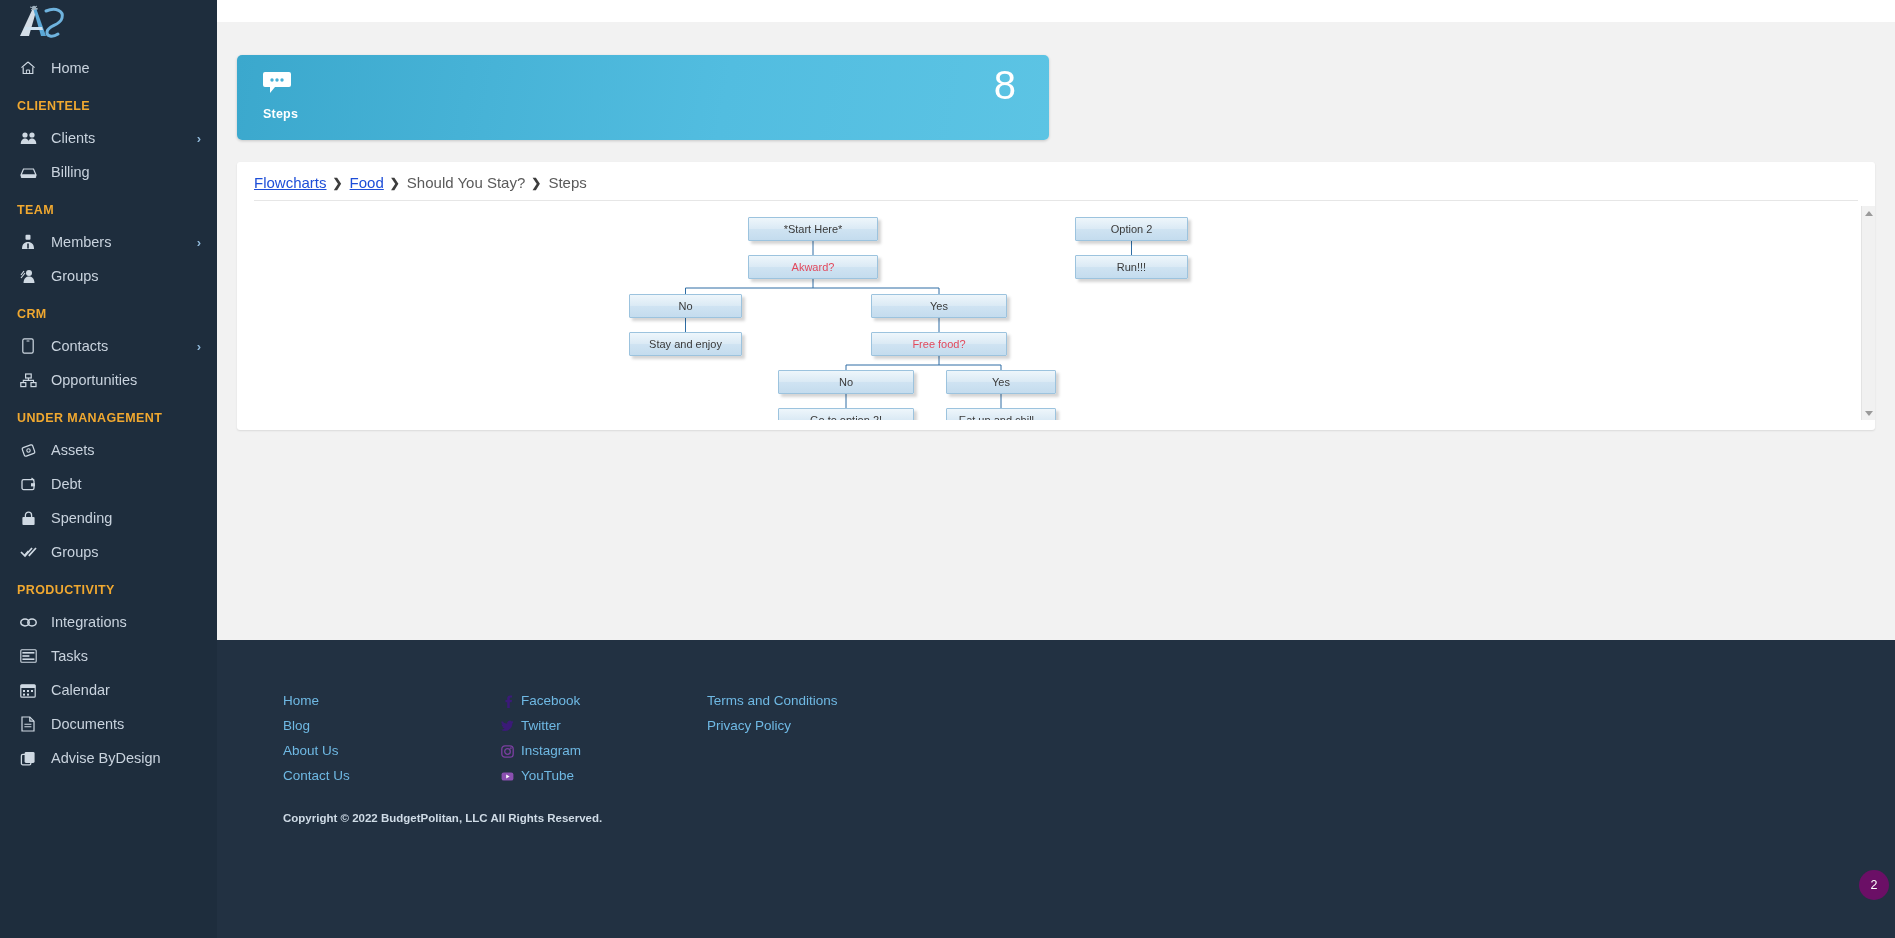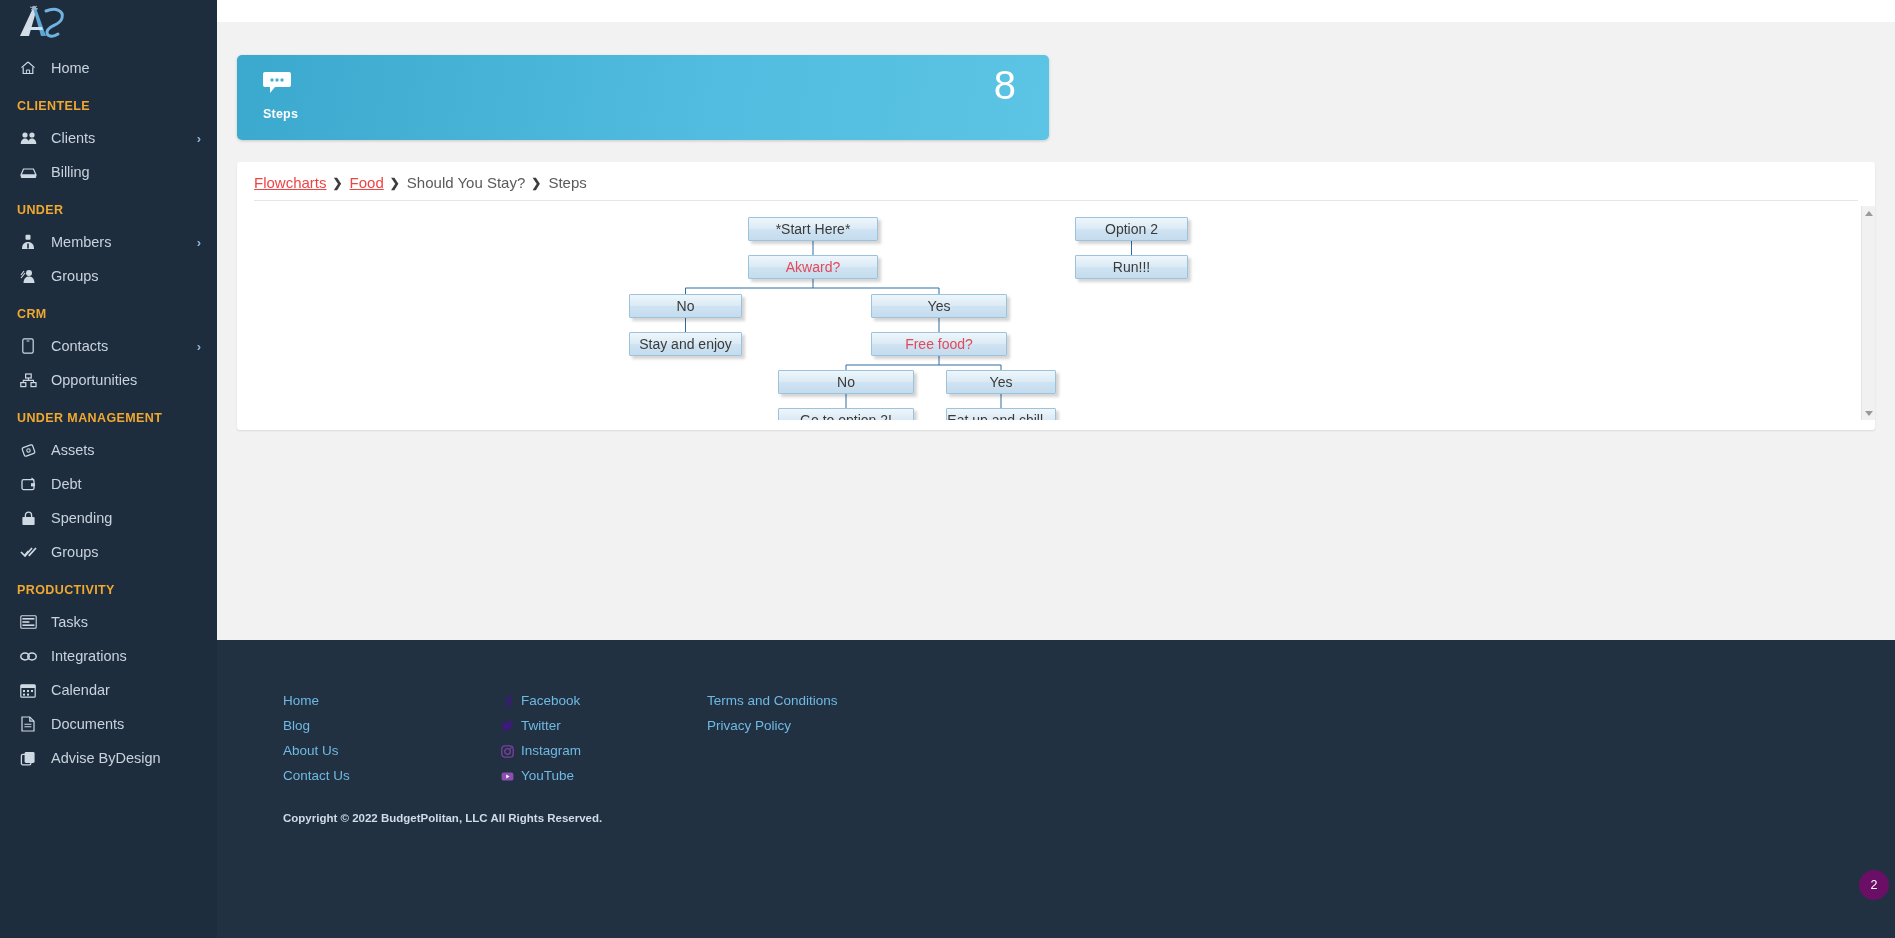--- a/index.html
+++ b/index.html
@@ -74,21 +74,21 @@
   #panel {
     position:absolute; left:20px; top:140px; right:20px; height:268px;
     background:#fff; border-radius:3px;
     box-shadow:0 1px 2px rgba(0,0,0,.10);
   }
   #breadcrumb {
     position:absolute; left:17px; top:12px;
     display:flex; align-items:center; gap:0px;
     font-size:15px; color:#585858;
   }
-  .crumb-link { color:#ef4444; text-decoration:underline; cursor:pointer; }
+  .crumb-link { color:#1d4ed8; text-decoration:underline; cursor:pointer; }
   .crumb-static { color:#5a5a5a; }
   .crumb-sep {
     color:#3d3d3d; font-size:12px; font-weight:bold; margin:0 7px 0 6px;
   }
   #panel-divider {
     position:absolute; left:17px; right:17px; top:38px; height:1px;
     background:#e6e6e6;
   }
 
   #chartarea {
@@ -99,21 +99,21 @@
     position:absolute; left:0; top:0; width:100%; height:100%;
   }
   .fc-node {
     position:absolute;
     height:24px;
     background:linear-gradient(to bottom,#eef6fb 0%,#dbeaf5 48%,#cfe3f2 52%,#c4dcee 100%);
     border:1px solid #9cc3de;
     border-radius:1px;
     box-shadow:3px 3px 3px rgba(0,0,0,.17);
     display:flex; align-items:center; justify-content:center;
-    font-size:14px; color:#3a3a3a;
+    font-size:11px; color:#3a3a3a;
     white-space:nowrap;
     cursor:pointer;
   }
   .fc-node.q { color:#e2495c; }
 
   
   #fc-scrollbar {
     position:absolute; right:0px; top:44px; width:14px; bottom:10px;
     background:#f1f1f1; border-left:1px solid #e3e3e3;
     cursor:pointer;
@@ -201,21 +201,21 @@
       </div>
       <div class="nav-item">
         <span class="nav-icon">
           <svg width="17" height="13" viewBox="0 0 17 13">
             <path d="M1 9 L3.5 3 H13.5 L16 9 Z" fill="none" stroke="currentColor" stroke-width="1.2"></path>
             <rect x="0.8" y="8.6" width="15.4" height="3.4" rx="1" fill="currentColor"></rect>
           </svg>
         </span>
         <span class="nav-label">Billing</span>
       </div>
-      <div class="nav-section-label">UNDER</div>
+      <div class="nav-section-label">TEAM</div>
       <div class="nav-item">
         <span class="nav-icon">
           <svg width="14" height="16" viewBox="0 0 14 16">
             <rect x="4.5" y="0.8" width="5" height="5" rx="1" fill="currentColor"></rect>
             <path d="M1 15 C1 10 3.5 8 7 8 C10.5 8 13 10 13 15 Z" fill="currentColor"></path>
             <rect x="6.2" y="9.5" width="1.6" height="5" fill="#1e2d3d"></rect>
           </svg>
         </span>
         <span class="nav-label">Members</span>
         <span class="nav-caret">›</span>
@@ -287,37 +287,37 @@
             <path d="M1 6 L5 10 L12 2" fill="none" stroke="currentColor" stroke-width="1.7"></path>
             <path d="M5 10 L9.5 5" fill="none" stroke="currentColor" stroke-width="1.7" opacity="0"></path>
             <path d="M4.5 9.5 L8.5 5 M8.8 9.8 L16 2" fill="none" stroke="currentColor" stroke-width="1.7"></path>
           </svg>
         </span>
         <span class="nav-label">Groups</span>
       </div>
       <div class="nav-section-label">PRODUCTIVITY</div>
       <div class="nav-item">
         <span class="nav-icon">
+          <svg width="17" height="11" viewBox="0 0 17 11">
+            <ellipse cx="5" cy="5.5" rx="4.2" ry="3.4" fill="none" stroke="currentColor" stroke-width="1.5"></ellipse>
+            <ellipse cx="12" cy="5.5" rx="4.2" ry="3.4" fill="none" stroke="currentColor" stroke-width="1.5"></ellipse>
+          </svg>
+        </span>
+        <span class="nav-label">Integrations</span>
+      </div>
+      <div class="nav-item">
+        <span class="nav-icon">
           <svg width="17" height="14" viewBox="0 0 17 14">
             <rect x="0.8" y="0.8" width="15.4" height="12.4" rx="1" fill="none" stroke="currentColor" stroke-width="1.1"></rect>
             <rect x="2.4" y="3" width="12" height="1.6" fill="currentColor"></rect>
             <rect x="2.4" y="6.2" width="7" height="1.6" fill="currentColor"></rect>
             <rect x="2.4" y="9.4" width="12" height="1.6" fill="currentColor"></rect>
           </svg>
         </span>
         <span class="nav-label">Tasks</span>
-      </div>
-      <div class="nav-item">
-        <span class="nav-icon">
-          <svg width="17" height="11" viewBox="0 0 17 11">
-            <ellipse cx="5" cy="5.5" rx="4.2" ry="3.4" fill="none" stroke="currentColor" stroke-width="1.5"></ellipse>
-            <ellipse cx="12" cy="5.5" rx="4.2" ry="3.4" fill="none" stroke="currentColor" stroke-width="1.5"></ellipse>
-          </svg>
-        </span>
-        <span class="nav-label">Integrations</span>
       </div>
       <div class="nav-item">
         <span class="nav-icon">
           <svg width="16" height="15" viewBox="0 0 16 15">
             <rect x="0.8" y="1.8" width="14.4" height="12.4" rx="1" fill="none" stroke="currentColor" stroke-width="1.2"></rect>
             <rect x="0.8" y="1.8" width="14.4" height="3.2" fill="currentColor"></rect>
             <rect x="3" y="7" width="2" height="2" fill="currentColor"></rect>
             <rect x="7" y="7" width="2" height="2" fill="currentColor"></rect>
             <rect x="11" y="7" width="2" height="2" fill="currentColor"></rect>
             <rect x="3" y="10.6" width="2" height="2" fill="currentColor"></rect>

